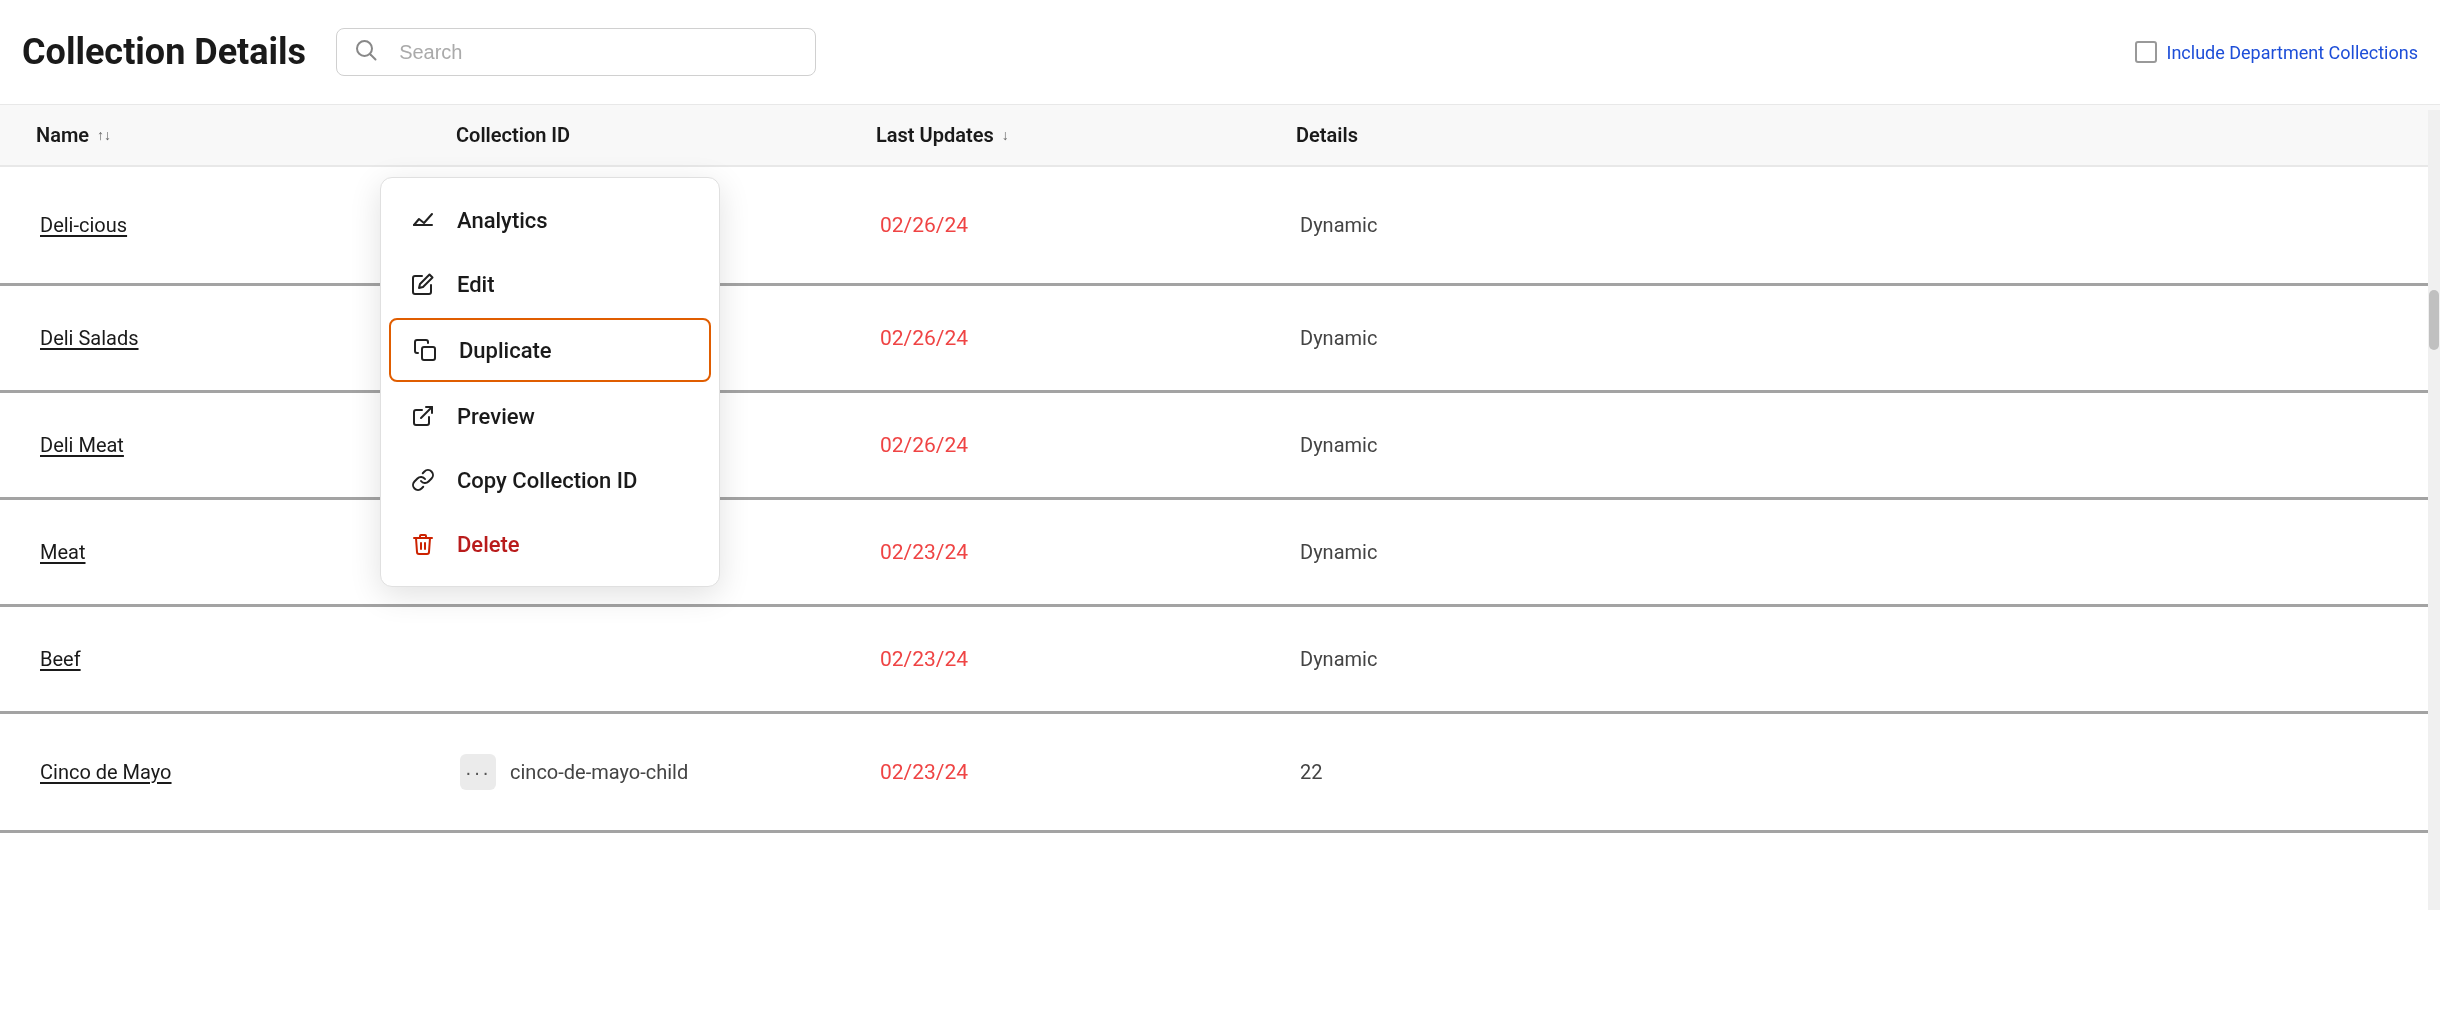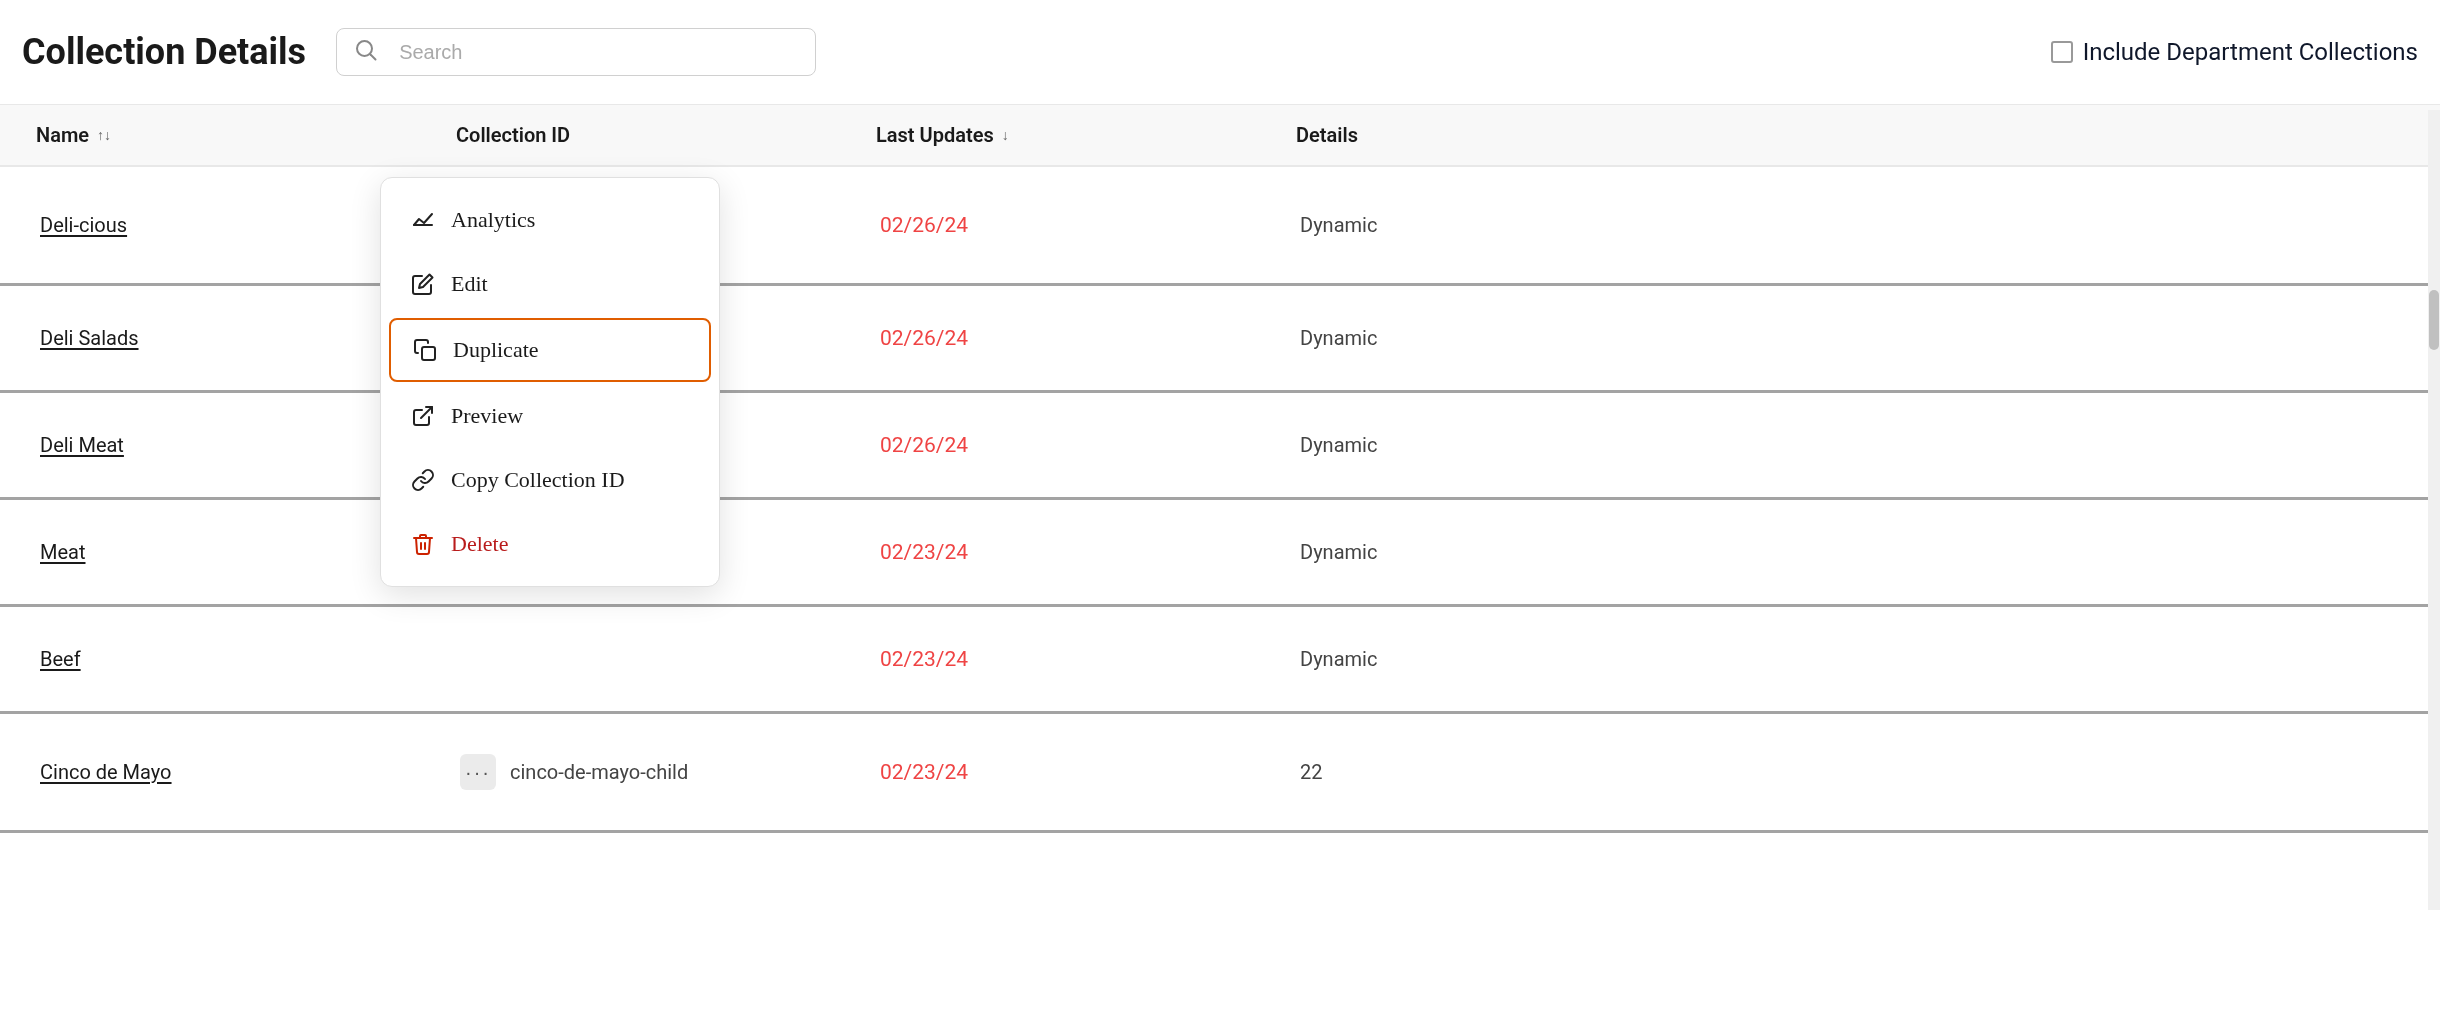--- a/index.html
+++ b/index.html
@@ -66,22 +66,22 @@
       margin-left: auto;
       display: flex;
       align-items: center;
       gap: 12px;
     }
 
     .checkbox-label {
       display: flex;
       align-items: center;
       gap: 10px;
-      font-size: 24px;
-      color: #0f172a;
+      font-size: 18px;
+      color: #1d4ed8;
       cursor: pointer;
     }
 
     .checkbox {
       width: 22px;
       height: 22px;
       border: 2px solid #999;
       border-radius: 3px;
       display: inline-block;
       background: #fff;
@@ -174,27 +174,26 @@
       border-radius: 12px;
       box-shadow: 0 8px 32px rgba(0,0,0,0.12);
       z-index: 100;
       width: 340px;
       padding: 10px 0;
     }
 
     .menu-item {
       display: flex;
       align-items: center;
-      gap: 14px;
+      gap: 20px;
       padding: 18px 28px;
       cursor: pointer;
       font-size: 22px;
       color: #1a1a1a;
       position: relative;
-      font-family: Liberation Serif, serif;
     }
 
     .menu-item.active {
       border: 2px solid #e05d00;
       border-radius: 8px;
       margin: 2px 8px;
       padding: 16px 20px;
       align-items: center;
     }
 

